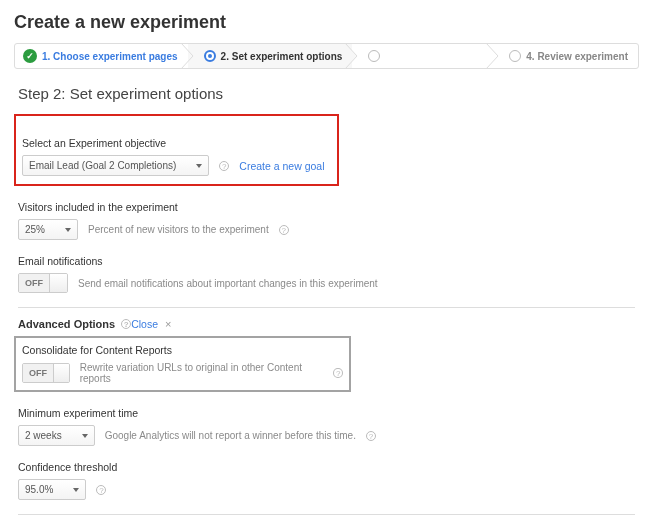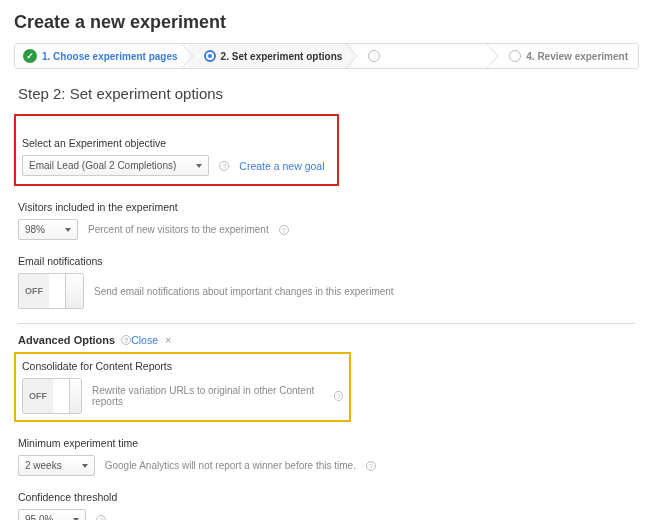--- a/index.html
+++ b/index.html
@@ -80,41 +80,41 @@
     margin-top: 15px;
   }
   .row { display:flex; align-items:center; gap:10px; }
 
   .highlight {
     border: 2px solid #d9241b;
     padding: 6px 6px 8px 6px;
     margin-left:0; margin-right: 300px;
   }
   .highlight2 {
-    border: 2px solid #eab308;
+    border: 2px solid #a3a3a3;
     padding: 4px 6px 6px 6px;
     margin: 0 288px 10px 0;
   }
 
   .select-like {
     display:inline-flex; align-items:center; gap:20px;
     border:1px solid #ccc; background:linear-gradient(#fff,#f4f4f4);
     padding: 4px 6px; font-size:10px; color:#555;
     border-radius:2px; cursor:pointer;
   }
   .select-like .caret {
     width:0; height:0; border-left:3px solid transparent;
     border-right:3px solid transparent; border-top:4px solid #666;
   }
 
   .toggle {
     display:inline-flex; align-items:center;
     border:1px solid #ccc; border-radius:2px; overflow:hidden;
     font-size:9px; font-weight:bold; color:#777;
-    height:36px; cursor:pointer;gap:16px;
+    height:20px; cursor:pointer;
   }
   .toggle .txt { padding:0 6px; background:#f1f1f1; height:100%; display:flex; align-items:center;}
   .toggle .knob { width:18px; background:linear-gradient(#fff,#eee); border-left:1px solid #ccc; height:100%; }
 
   .desc { font-size:10px; color:#8a8a8a; }
   .link { color:#3a7ce0; font-size:10.5px; cursor:pointer; }
   .help {
     display:inline-block; width:10px; height:10px; border:1px solid #bbb;
     border-radius:50%; color:#bbb; font-size:8px; text-align:center;
     line-height:10px; vertical-align:middle;
@@ -185,21 +185,21 @@
     </div>
     <span class="help">?</span>
     <span class="link">Create a new goal</span>
   </div>
 </div>
 
 <div class="block">
   <div class="block-label">Visitors included in the experiment</div>
   <div class="row">
     <div class="select-like">
-      <span>98%</span>
+      <span>25%</span>
       <span class="caret"></span>
     </div>
     <span class="desc">Percent of new visitors to the experiment</span>
     <span class="help">?</span>
   </div>
 </div>
 
 <div class="block">
   <div class="block-label">Email notifications</div>
   <div class="row">

